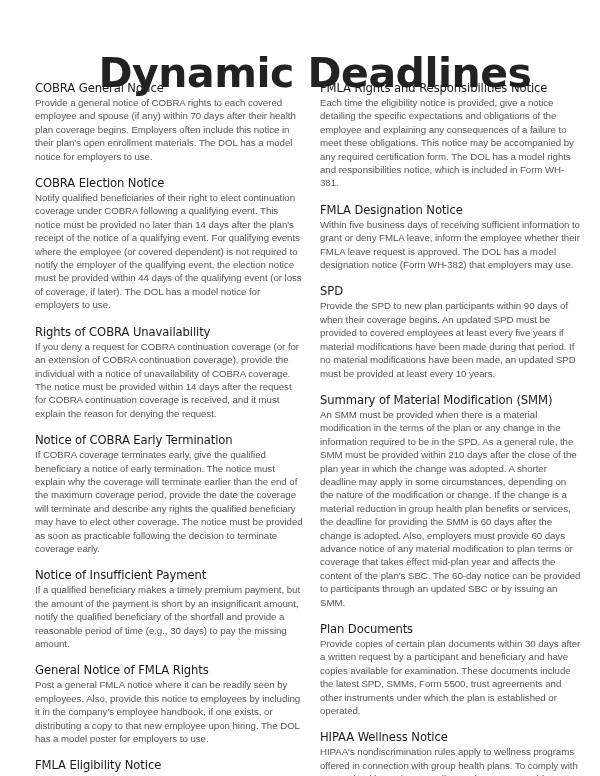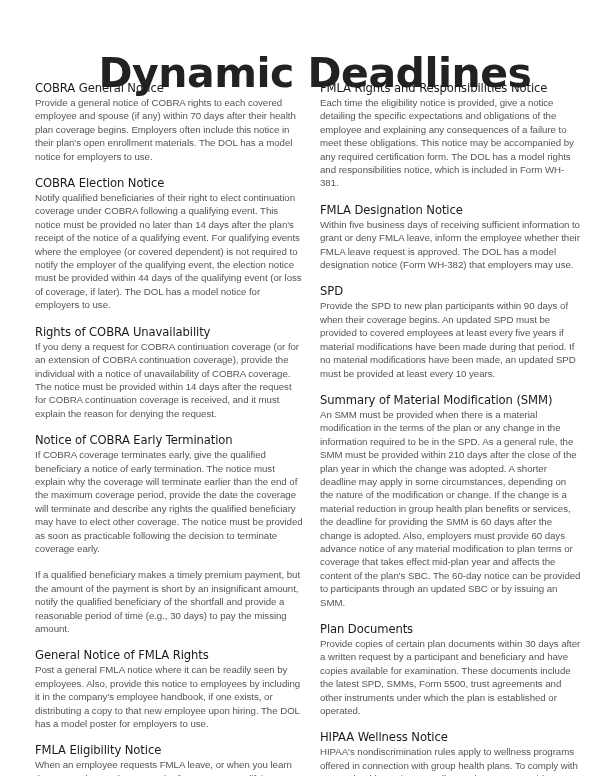--- a/index.html
+++ b/index.html
@@ -39,20 +39,21 @@
   </div>
   <div class="section">
     <h2>Rights of COBRA Unavailability</h2>
     <p>If you deny a request for COBRA continuation coverage (or for an extension of COBRA continuation coverage), provide the individual with a notice of unavailability of COBRA coverage. The notice must be provided within 14 days after the request for COBRA continuation coverage is received, and it must explain the reason for denying the request.</p>
   </div>
   <div class="section">
     <h2>Notice of COBRA Early Termination</h2>
     <p>If COBRA coverage terminates early, give the qualified beneficiary a notice of early termination. The notice must explain why the coverage will terminate earlier than the end of the maximum coverage period, provide the date the coverage will terminate and describe any rights the qualified beneficiary may have to elect other coverage. The notice must be provided as soon as practicable following the decision to terminate coverage early.</p>
   </div>
   <div class="section">
+    <h2>Notice of Insufficient Payment</h2>
     <p>If a qualified beneficiary makes a timely premium payment, but the amount of the payment is short by an insignificant amount, notify the qualified beneficiary of the shortfall and provide a reasonable period of time (e.g., 30 days) to pay the missing amount.</p>
   </div>
   <div class="section">
     <h2>General Notice of FMLA Rights</h2>
     <p>Post a general FMLA notice where it can be readily seen by employees. Also, provide this notice to employees by including it in the company's employee handbook, if one exists, or distributing a copy to that new employee upon hiring. The DOL has a model poster for employers to use.</p>
   </div>
   <div class="section">
     <h2>FMLA Eligibility Notice</h2>
     <p>When an employee requests FMLA leave, or when you learn that an employee's leave may be for an FMLA-qualifying reason, notify the employee of their eligibility to take FMLA leave within five business days, absent extenuating circumstances. The DOL has a model eligibility notice (Form WH-381) that employers may use.</p>
   </div>

